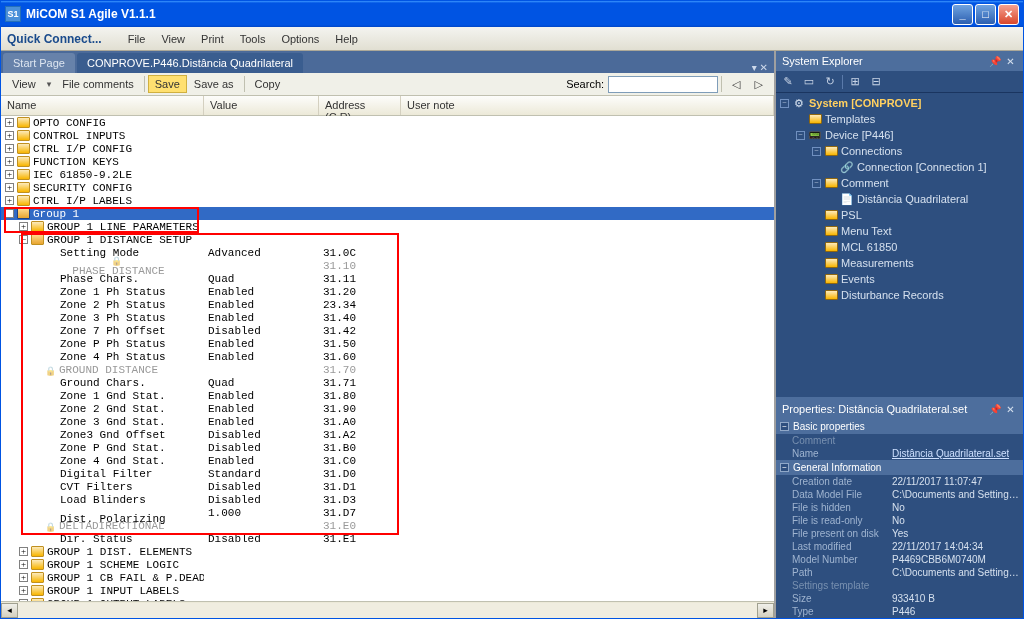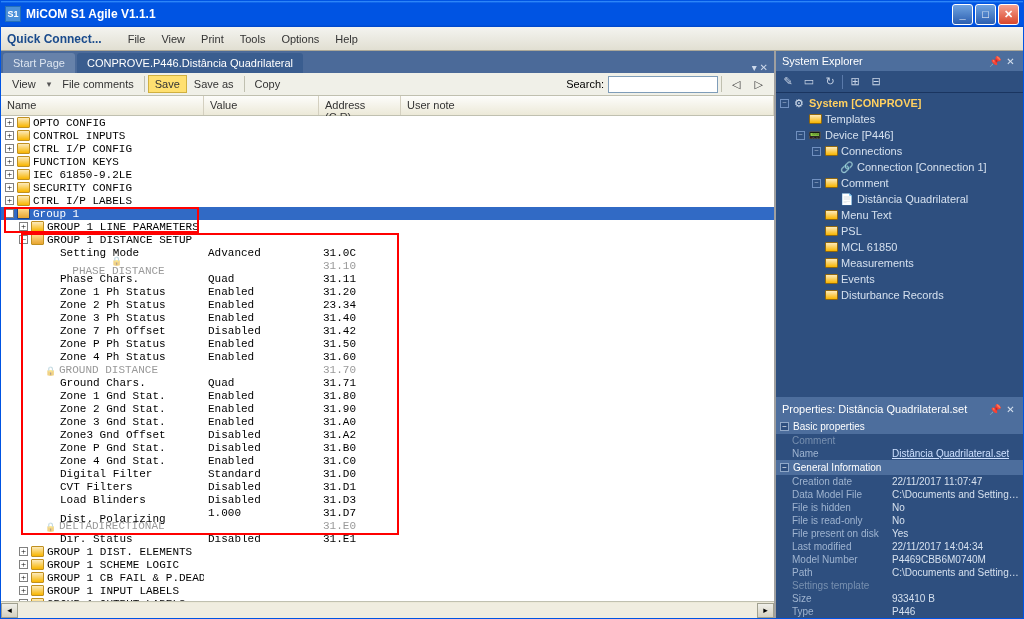--- a/index.html
+++ b/index.html
@@ -600,28 +600,28 @@
         <div class="st-row" style="padding-left:52px">
             <span class="st-exp blank"></span>
             <span class="st-icon">📄</span>
             <span class="st-label">Distância Quadrilateral</span>
           </div>
         <div class="st-row" style="padding-left:36px">
             <span class="st-exp blank"></span>
             <span class="st-icon">
               <span class="st-folder"></span>
             </span>
+            <span class="st-label">PSL</span>
+          </div>
+        <div class="st-row" style="padding-left:36px">
+            <span class="st-exp blank"></span>
+            <span class="st-icon">
+              <span class="st-folder"></span>
+            </span>
             <span class="st-label">Menu Text</span>
-          </div>
-        <div class="st-row" style="padding-left:36px">
-            <span class="st-exp blank"></span>
-            <span class="st-icon">
-              <span class="st-folder"></span>
-            </span>
-            <span class="st-label">PSL</span>
           </div>
         <div class="st-row" style="padding-left:36px">
             <span class="st-exp blank"></span>
             <span class="st-icon">
               <span class="st-folder"></span>
             </span>
             <span class="st-label">MCL 61850</span>
           </div>
         <div class="st-row" style="padding-left:36px">
             <span class="st-exp blank"></span>

